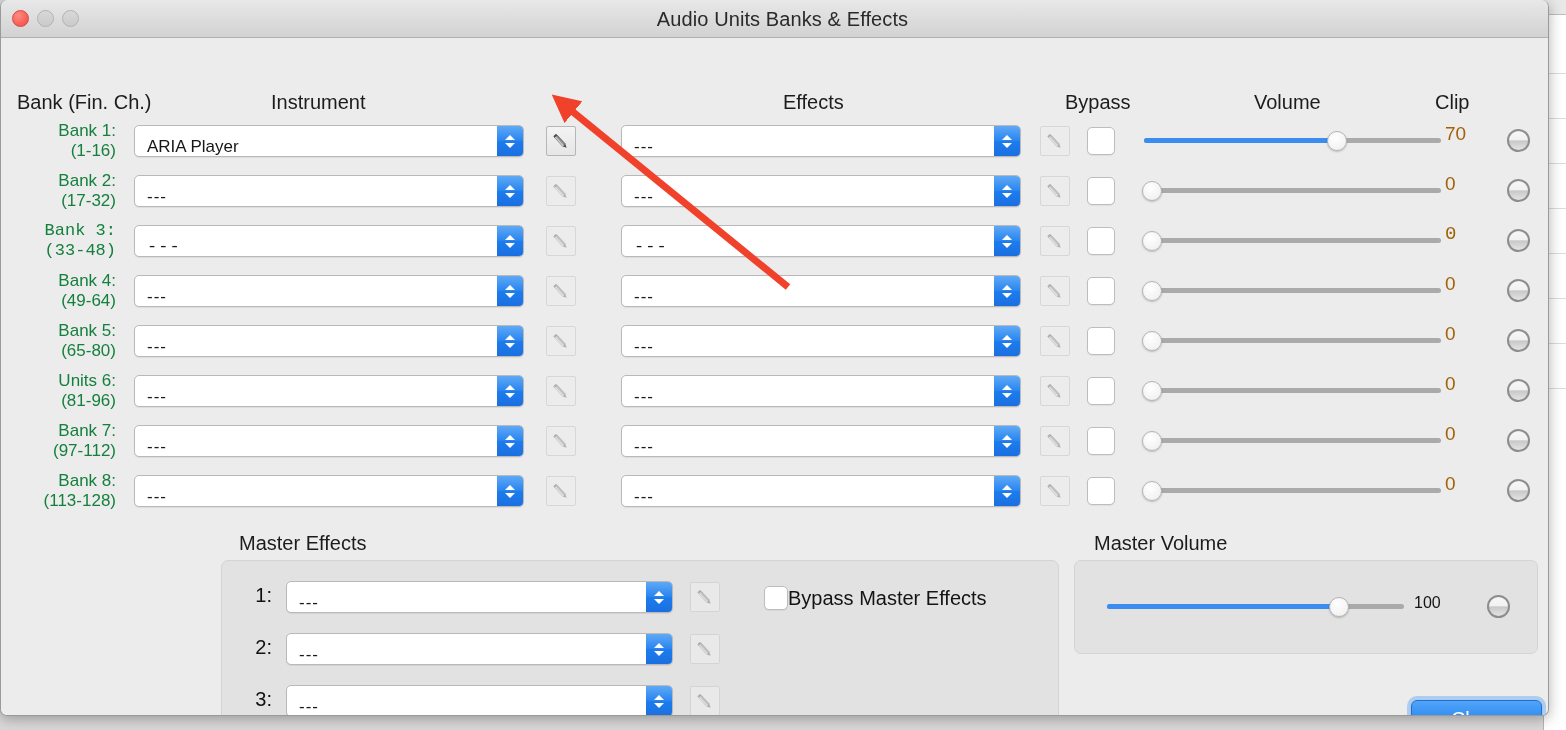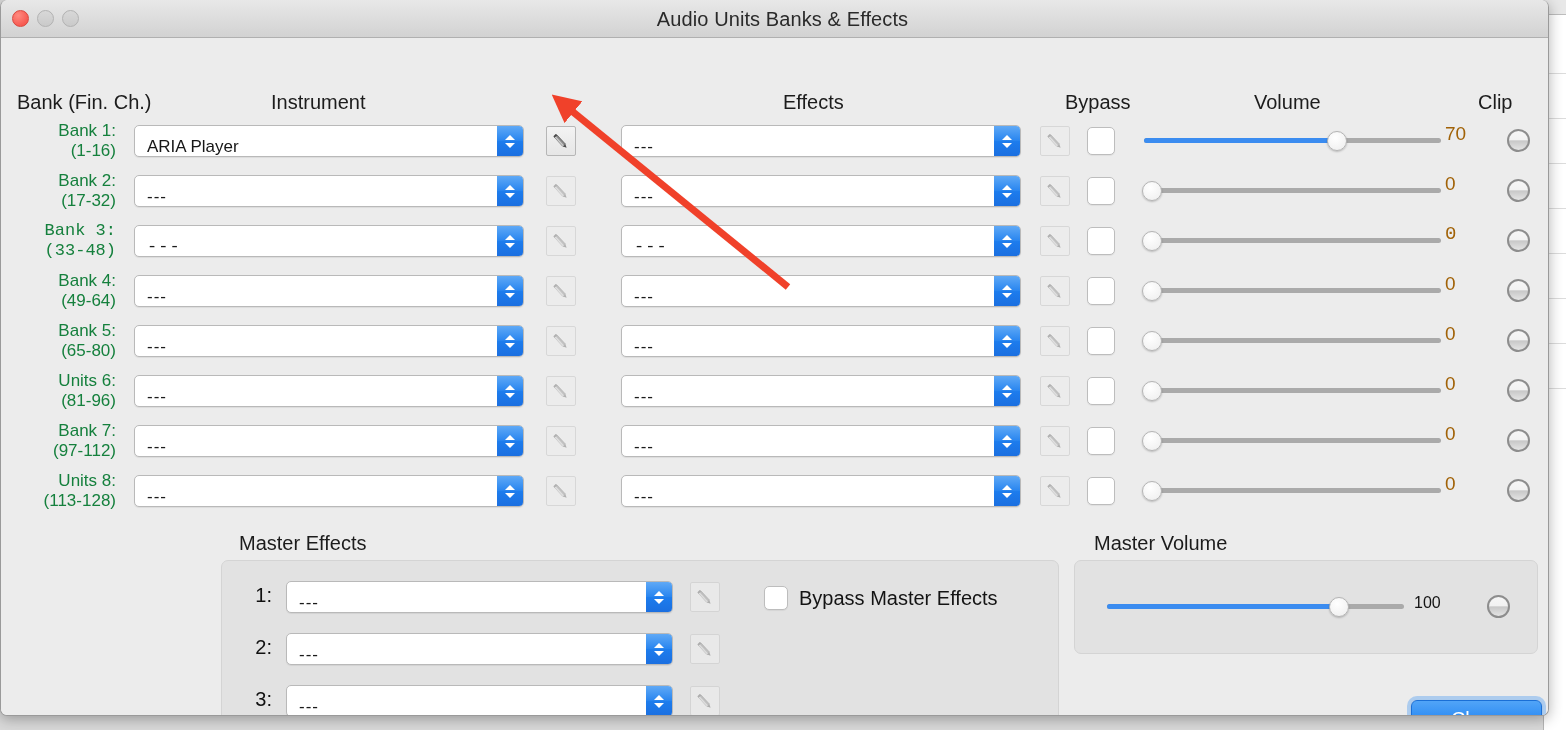--- a/index.html
+++ b/index.html
@@ -107,21 +107,21 @@
     font-size: 20px;
     color: #1c1c1c;
     top: 53px;
     white-space: nowrap;
   }
   #hdr-bank     { left: 16px; }
   #hdr-instr    { left: 270px; }
   #hdr-effects  { left: 782px; }
   #hdr-bypass   { left: 1064px; }
   #hdr-volume   { left: 1253px; }
-  #hdr-clip     { left: 1477px; }
+  #hdr-clip     { left: 1434px; }
 
   
   .bank-row {
     position: absolute;
     left: 0; right: 0;
     height: 50px;
   }
   .bank-label {
     position: absolute;
     left: 0;
@@ -288,21 +288,21 @@
     font-size: 20px;
     color: #101010;
     top: 9px;
   }
   .combo-me { left: 64px; width: 387px; top: 6px; }
   .pencil-me { left: 468px; top: 7px; }
 
   #bypass-master-wrap {
     position: absolute;
     left: 763px; top: 548px;
-    display: flex; align-items: center; gap: 11px; justify-content: center;
+    display: flex; align-items: center;  justify-content: center;
   }
   #bypass-master-box {
     width: 24px; height: 24px;
     background: #ffffff;
     border: 1px solid #bdbdbd;
     border-radius: 5px;
     box-sizing: border-box;
     box-shadow: 0 1px 1px rgba(0,0,0,0.06);
   }
   #bypass-master-label {
@@ -711,21 +711,21 @@
           </div>
           <div class="bypass-check"></div>
           <div class="slider">
             <div class="track"></div>
             <div class="thumb" style="left:8px;"></div>
           </div>
           <div class="vol-value">0</div>
           <div class="clip-led"></div>
         </div>
         <div class="bank-row" style="top: 428px;">
-          <div class="bank-label"><span>Units 8:</span><span class="sub">(113-128)</span></div>
+          <div class="bank-label"><span>Bank 8:</span><span class="sub">(113-128)</span></div>
           <div class="combo combo-instr">
             <div class="value dashes">---</div>
             <div class="stepper">
               <div class="chev up"></div>
               <div class="chev down"></div>
             </div>
           </div>
           <div class="pencil-btn pencil-instr disabled">
             <svg width="22" height="22" viewBox="0 0 22 22" aria-hidden="true">
               <g transform="rotate(-43 11 11)">

